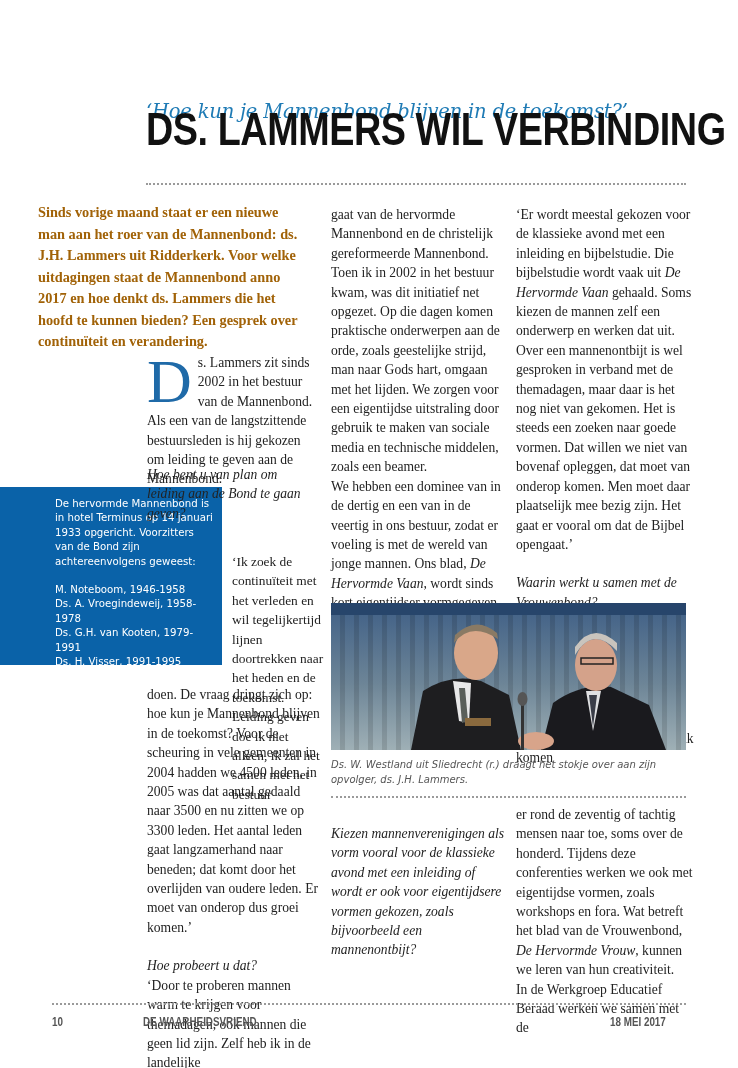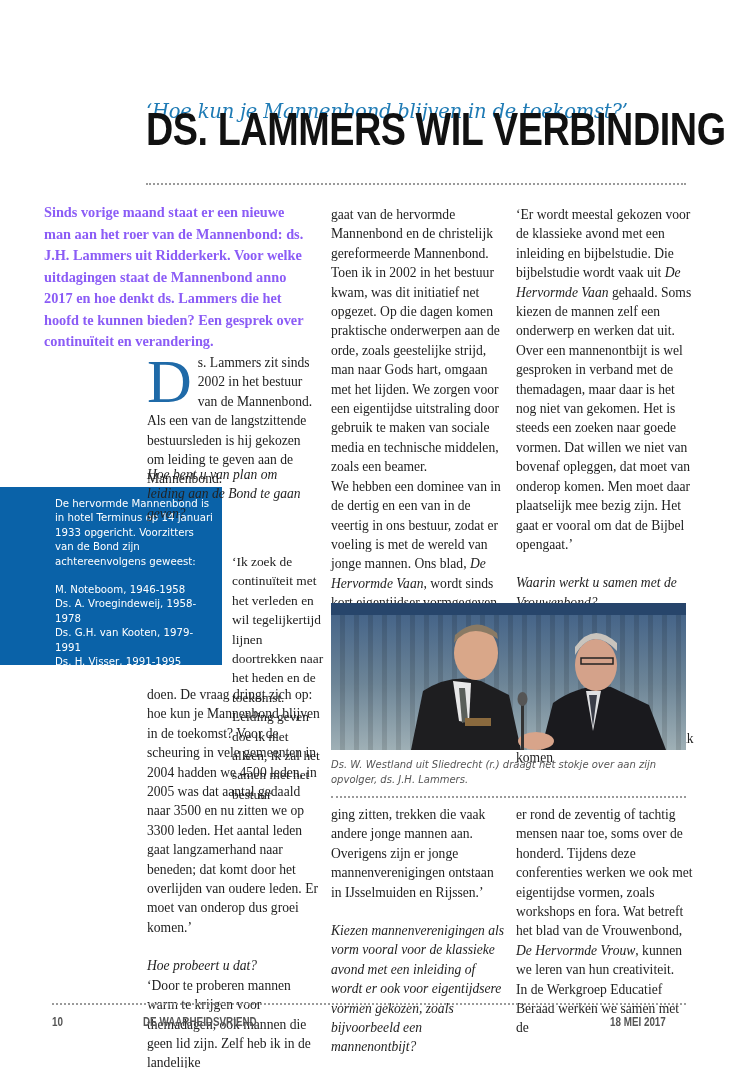--- a/index.html
+++ b/index.html
@@ -2,21 +2,21 @@
 <html><head>
 <meta charset="utf-8">
 <style>
   html, body { margin:0; padding:0; background:#fff; }
   body { width:738px; height:1068px; position:relative; overflow:hidden; color:#222; }
 
   .kicker { position:absolute; left:146px; top:52px; font-family:"DejaVu Serif", serif; font-style:italic; color:#1f7bb5; font-size:19.5px; letter-spacing:-0.2px;margin-top:48px; }
   .headline { position:absolute; left:146px; top:106px; font-family:"Liberation Sans", sans-serif; font-weight:700; font-size:46px; letter-spacing:-0.5px; color:#111; transform:scaleX(0.82); transform-origin:left top; white-space:nowrap; line-height:1; }
   .rule-top { position:absolute; left:146px; top:183px; width:540px; border-top:2px dotted #9a9a9a; }
 
-  .intro { position:absolute; left:44px; top:202px; width:262px; font-family:"Liberation Serif", serif; font-weight:700; color:#8b5cf6; font-size:14.3px; line-height:21.5px; }
+  .intro { position:absolute; left:38px; top:202px; width:262px; font-family:"Liberation Serif", serif; font-weight:700; color:#a16207; font-size:14.3px; line-height:21.5px; }
 
   .col { position:absolute; font-family:"Liberation Serif", serif; font-size:13.6px; line-height:19.4px; color:#222; }
   .col p { margin:0; }
   .col .q { font-style:italic; }
   .col .gap { height:19px; }
   .col1a { left:147px; top:353px; width:172px; }
   .dropcap { float:left; font-size:62px; line-height:52px; color:#1f6aa8; margin:2px 6px 0 0; font-family:"Liberation Serif", serif; }
   .col1c { left:147px; top:685px; width:174px; }
   .col2a { left:331px; top:205px; width:175px; }
   .col3a { left:516px; top:205px; width:178px; }
@@ -124,21 +124,20 @@
     <rect x="190" y="100" width="3" height="47" fill="#333"></rect>
     <ellipse cx="191.5" cy="96" rx="5" ry="7" fill="#555"></ellipse>
 
     <rect x="134" y="115" width="26" height="8" fill="#8a6a3e"></rect>
   </svg>
 </div>
 <div class="caption">Ds. W. Westland uit Sliedrecht (r.) draagt het stokje over aan zijn opvolger, ds. J.H. Lammers.</div>
 <div class="rule-photo"></div>
 
 <div class="col col2b">
-  <p>ging zitten, trekken die vaak andere jonge mannen aan. Overigens zijn er jonge mannenverenigingen ontstaan in IJsselmuiden en Rijssen.’</p>
   <div class="gap"></div>
   <p class="q">Kiezen mannenverenigingen als vorm vooral voor de klassieke avond met een inleiding of wordt er ook voor eigentijdsere vormen gekozen, zoals bijvoorbeeld een mannenontbijt?</p>
 </div>
 
 <div class="col col3b">
   <p><span>er rond de zeventig of tachtig mensen naar toe, soms over de honderd. Tijdens deze conferenties werken we ook met eigentijdse vormen, zoals workshops en fora. Wat betreft het blad van de Vrouwenbond, </span><span class="q">De Hervormde Vrouw</span><span>, kunnen we leren van hun creativiteit.</span></p>
   <p>In de Werkgroep Educatief Beraad werken we samen met de</p>
 </div>
 
 <div class="rule-foot"></div>

